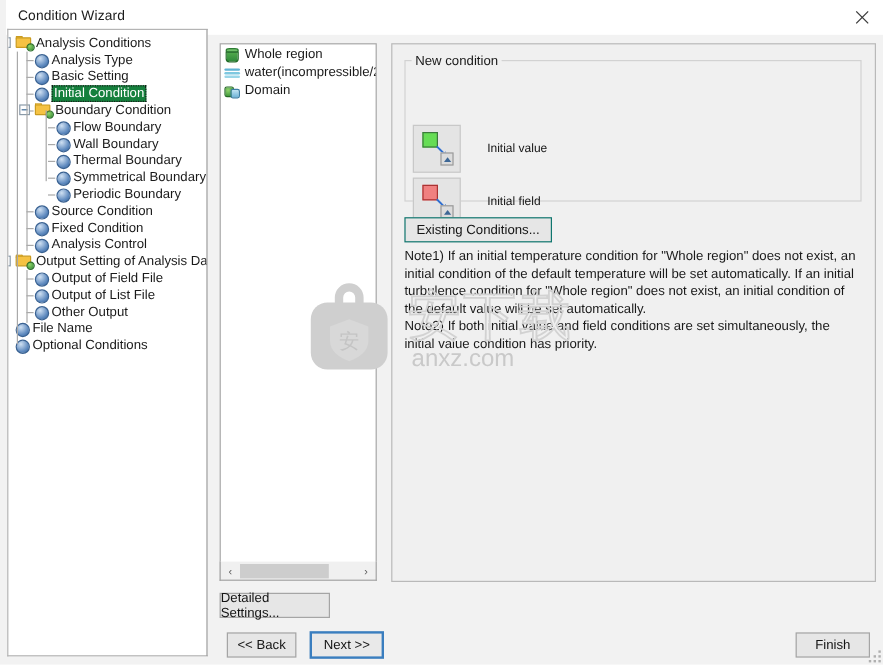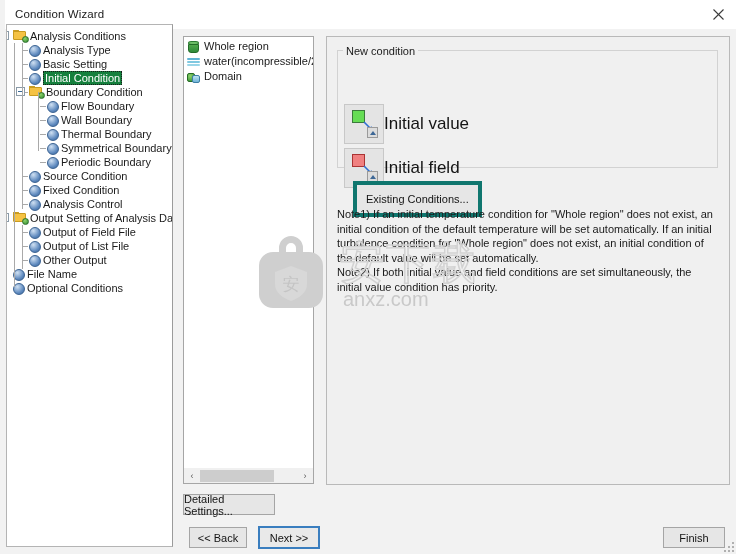--- a/index.html
+++ b/index.html
@@ -203,26 +203,26 @@
   .cond-btn .mini {
     position: absolute; right: 5px; bottom: 5px; width: 11px; height: 11px;
     background: #dcdcdc; border: 1px solid #9a9a9a;
     display: flex; align-items: center; justify-content: center;
   }
   .cond-btn .mini span {
     display:block; width:0;height:0;
     border-left:3px solid transparent;border-right:3px solid transparent;
     border-bottom:4px solid #3d6796;
   }
-  .cond-label { font-size: 17px; color: #141414; }
+  .cond-label { margin-left: 22px; font-size: 10px; color: #141414; }
 
   #btn-existing {
-    position: absolute; left: 26px; top: 144px;
-    min-width: 103px; height: 36px; padding: 0 9px;
-    background: #e6e6e6; border: 4px solid #0f766e;
+    position: absolute; left: 10px; top: 144px;
+    min-width: 103px; height: 21px; padding: 0 9px;
+    background: #e6e6e6; border: 1px solid #0f766e;
     font-size: 11px; color: #141414;
     display: flex; align-items: center; justify-content: center;
   }
   #notes {
     position: absolute; left: 10px; top: 170px;
     width: 381px;
     font-size: 11px; line-height: 14.6px; color: #1a1a1a;
   }
   #notes p { margin: 0; }
 

